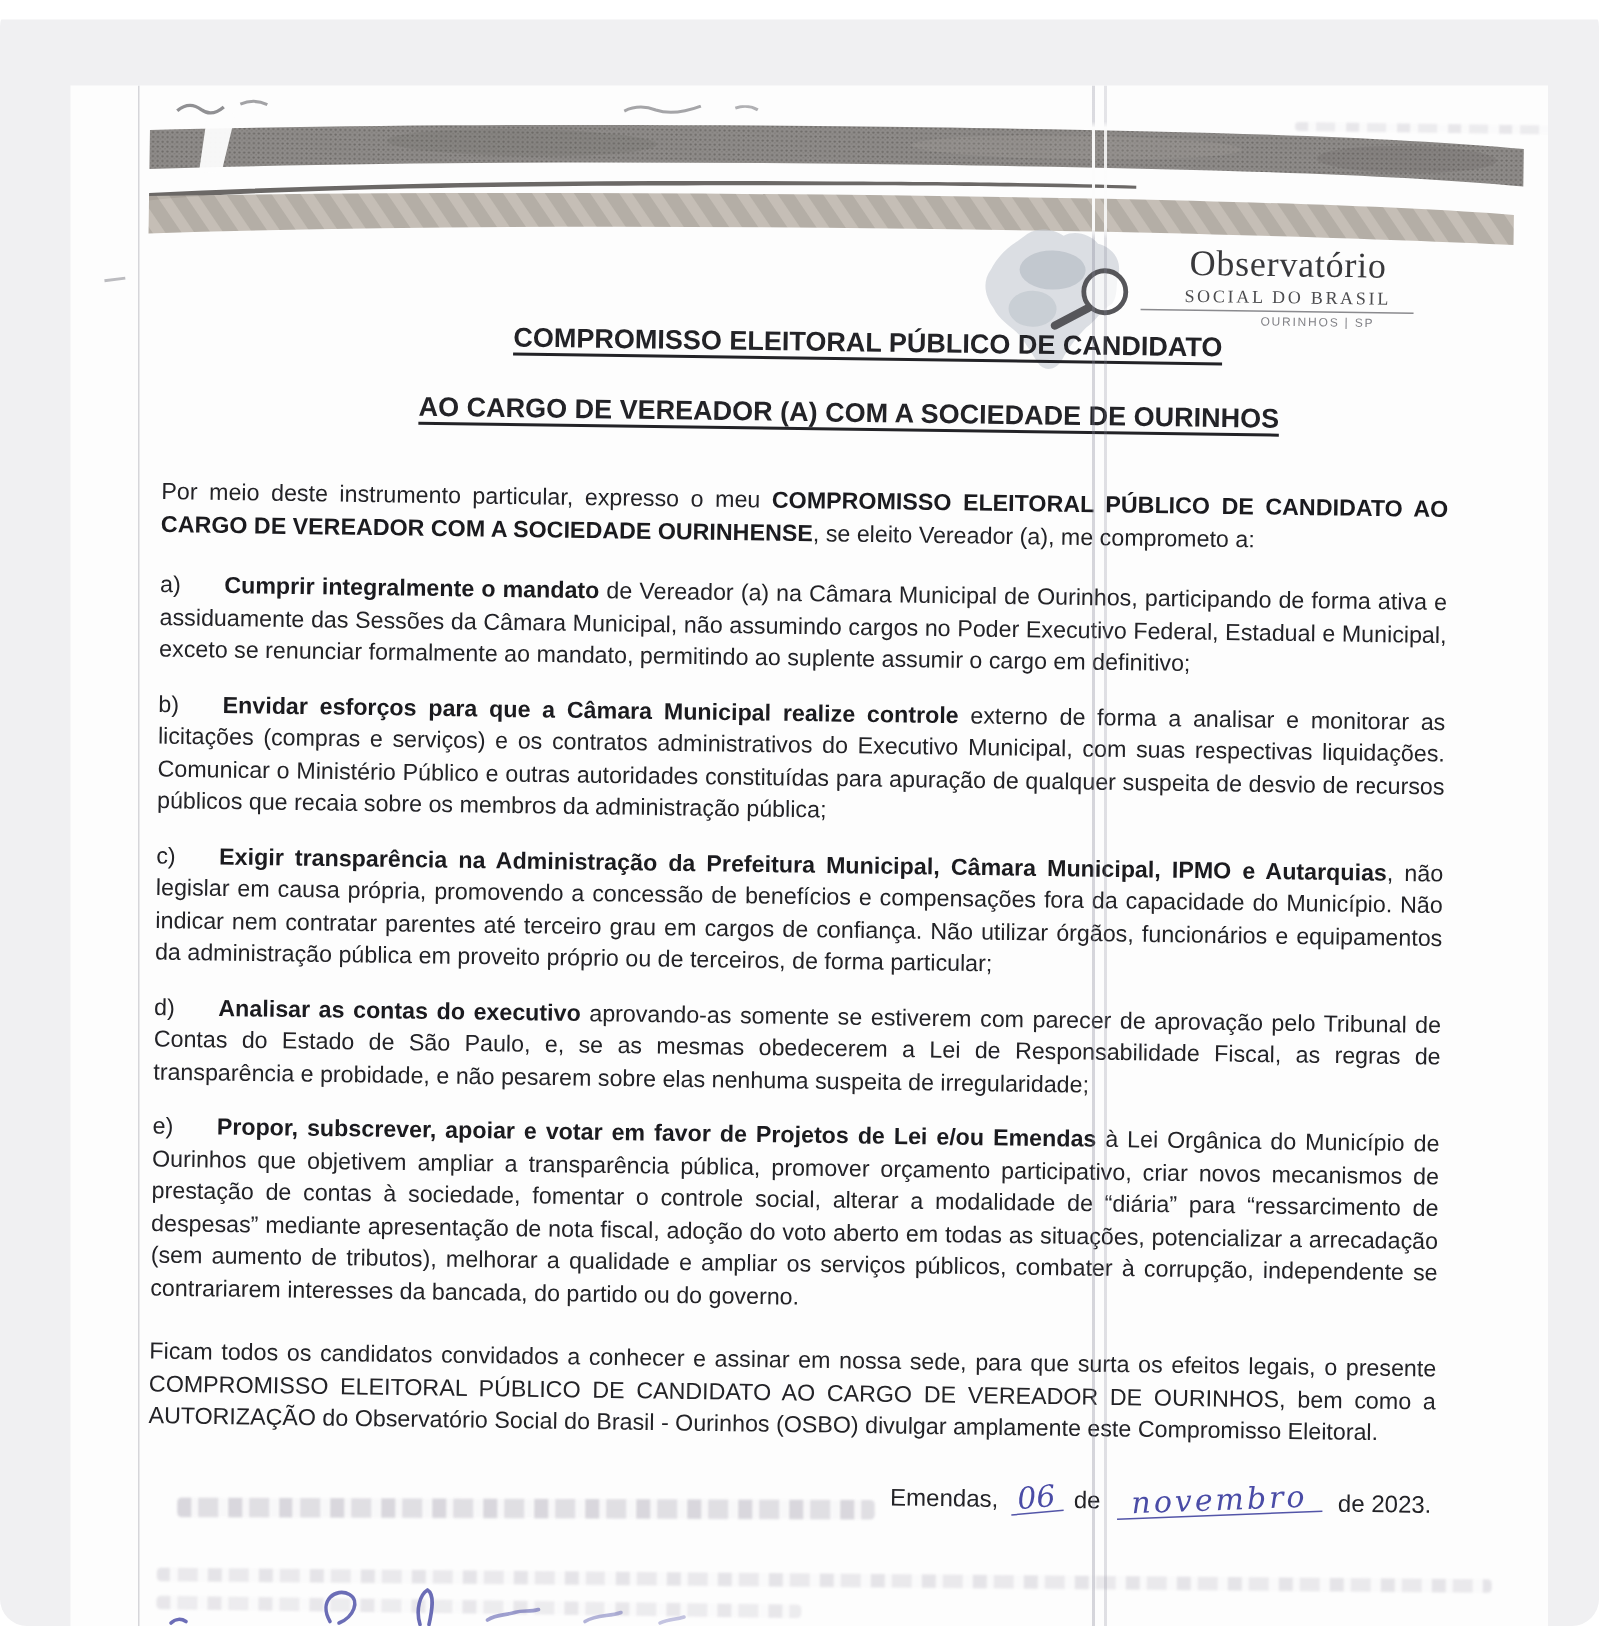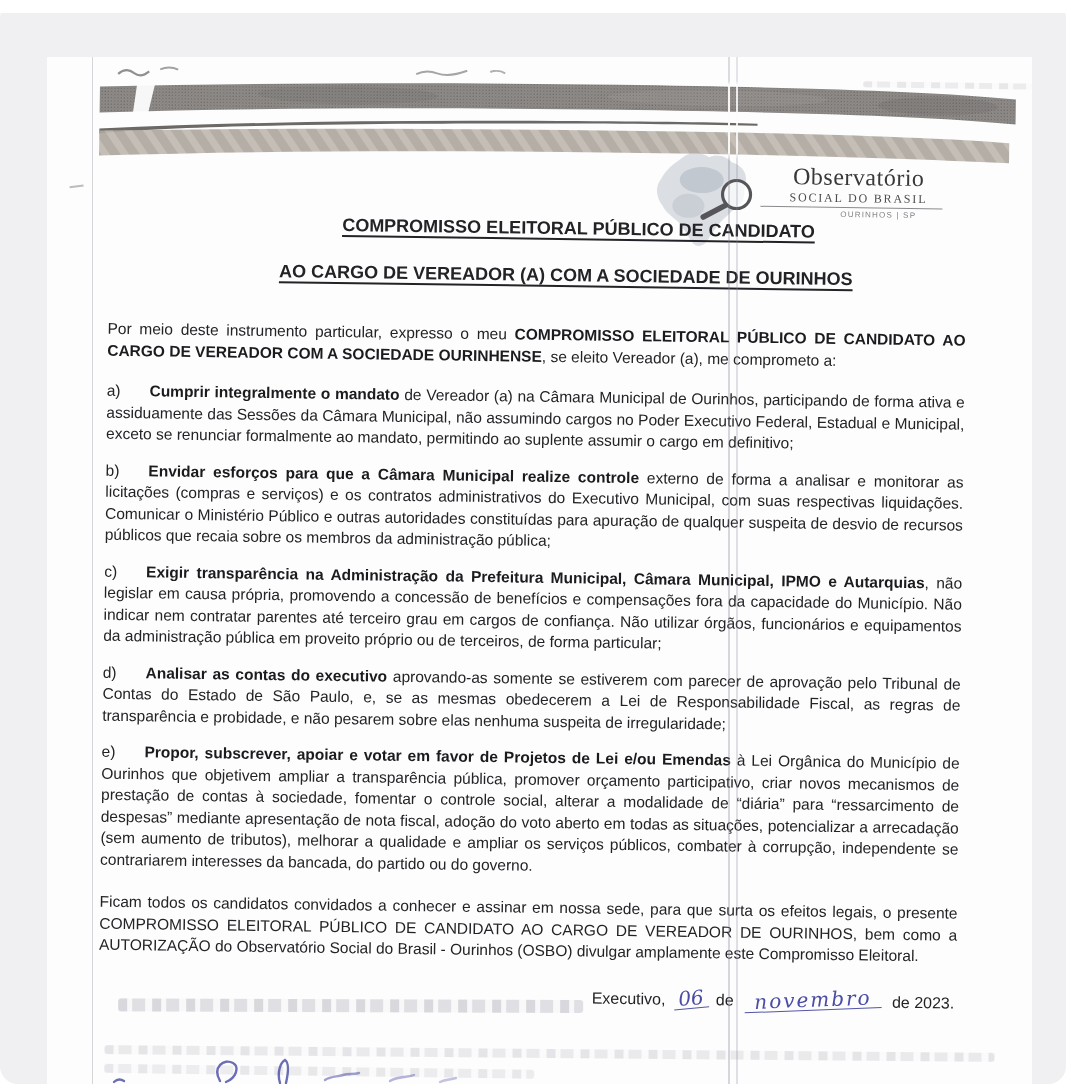--- a/index.html
+++ b/index.html
@@ -135,21 +135,21 @@
 
         <p class="para"><span>c)</span><span class="tab"></span><b>Exigir transparência na Administração da Prefeitura Municipal, Câmara Municipal, IPMO e Autarquias</b><span>, não legislar em causa própria, promovendo a concessão de benefícios e compensações fora da capacidade do Município. Não indicar nem contratar parentes até terceiro grau em cargos de confiança. Não utilizar órgãos, funcionários e equipamentos da administração pública em proveito próprio ou de terceiros, de forma particular;</span></p>
 
         <p class="para"><span>d)</span><span class="tab"></span><b>Analisar as contas do executivo</b><span> aprovando-as somente se estiverem com parecer de aprovação pelo Tribunal de Contas do Estado de São Paulo, e, se as mesmas obedecerem a Lei de Responsabilidade Fiscal, as regras de transparência e probidade, e não pesarem sobre elas nenhuma suspeita de irregularidade;</span></p>
 
         <p class="para"><span>e)</span><span class="tab"></span><b>Propor, subscrever, apoiar e votar em favor de Projetos de Lei e/ou Emendas</b><span> à Lei Orgânica do Município de Ourinhos que objetivem ampliar a transparência pública, promover orçamento participativo, criar novos mecanismos de prestação de contas à sociedade, fomentar o controle social, alterar a modalidade de “diária” para “ressarcimento de despesas” mediante apresentação de nota fiscal, adoção do voto aberto em todas as situações, potencializar a arrecadação (sem aumento de tributos), melhorar a qualidade e ampliar os serviços públicos, combater à corrupção, independente se contrariarem interesses da bancada, do partido ou do governo.</span></p>
 
         <p class="para closing">Ficam todos os candidatos convidados a conhecer e assinar em nossa sede, para que surta os efeitos legais, o presente COMPROMISSO ELEITORAL PÚBLICO DE CANDIDATO AO CARGO DE VEREADOR DE OURINHOS, bem como a AUTORIZAÇÃO do Observatório Social do Brasil - Ourinhos (OSBO) divulgar amplamente este Compromisso Eleitoral.</p>
 
         <div class="dateline">
-          <span>Executivo,</span>
+          <span>Emendas,</span>
           <span class="hw hw-day">06</span>
           <span>de</span>
           <span class="hw hw-month">novembro</span>
           <span>de 2023.</span>
         </div>
       </div>
 
       <div class="bleed bleed-tr"></div>
       <div class="bleed bleed-a"></div>
       <div class="bleed bleed-b"></div>

